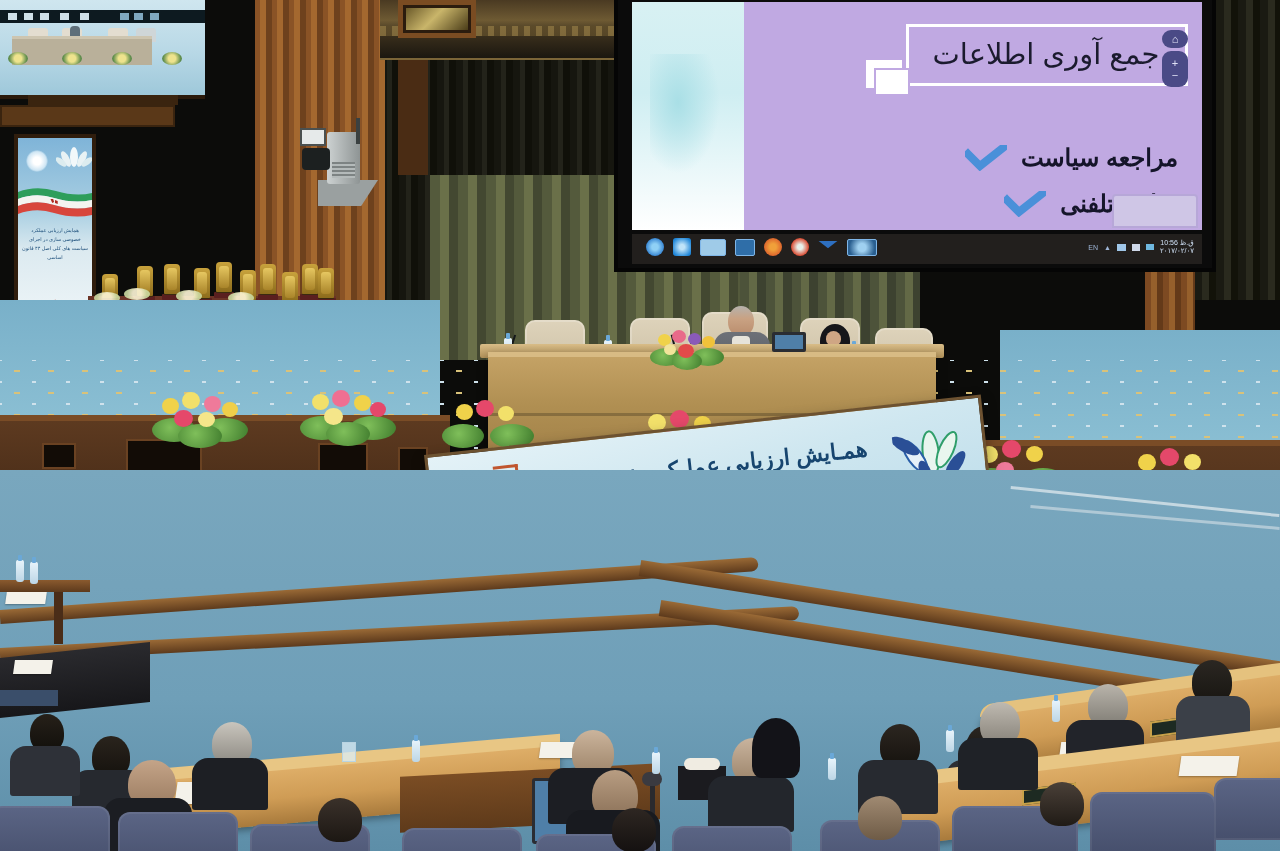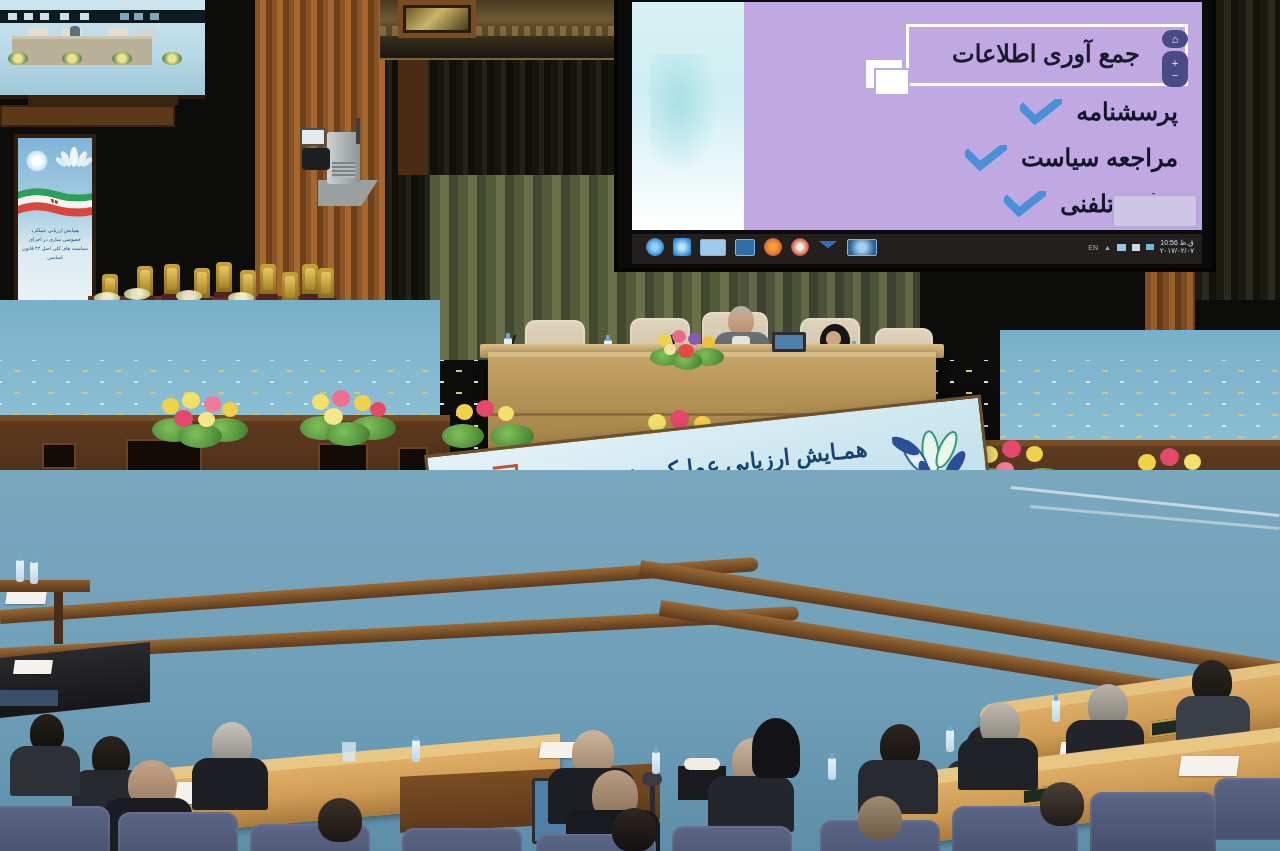--- a/index.html
+++ b/index.html
@@ -56,21 +56,21 @@
 
   
   .screen{left:618px;top:0;width:594px;height:268px;background:#0b0b0b;box-shadow:0 0 0 4px #050505;}
   .slide{position:absolute;left:14px;top:4px;right:10px;top:2px;height:228px;background:#c0a9e2;overflow:hidden;}
   .slide .cyan{position:absolute;left:0;top:0;width:112px;height:100%;
     background:linear-gradient(180deg,#d8f1f3 0%,#cfeef2 40%,#ffffff 100%);}
   .slide .cyan:after{content:"";position:absolute;left:18px;top:52px;width:70px;height:120px;
     background:radial-gradient(ellipse at 40% 40%,#a9dfe6 0%,rgba(200,238,242,0) 70%);}
   .titlebox{position:absolute;right:14px;top:22px;width:282px;height:62px;border:3px solid #ffffff;box-sizing:border-box;}
   .slide-title{position:absolute;right:20px;top:26px;width:272px;text-align:center;
-    color:#1b1b2e;font-size:24px;font-weight:bold;direction:rtl;line-height:52px;letter-spacing:0;padding-left:8px;}
+    color:#1b1b2e;font-size:29px;font-weight:normal;direction:rtl;line-height:52px;letter-spacing:0;padding-left:8px;}
   .sq1{position:absolute;right:300px;top:58px;width:36px;height:28px;background:#fff;}
   .sq2{position:absolute;right:292px;top:66px;width:36px;height:28px;background:#fff;border:2px solid #c0a9e2;box-sizing:border-box;}
   .bullet{position:absolute;right:24px;display:flex;align-items:center;justify-content:flex-end;gap:14px;direction:rtl;}
   .bullet .txt{color:#15152a;font-size:24px;font-weight:bold;}
   .chk{width:42px;height:26px;flex:0 0 auto;}
   .vwr{position:absolute;right:14px;top:28px;width:26px;height:58px;}
   .vwr .btn{width:26px;height:18px;background:#4a4a86;border-radius:9px;color:#dfe0f5;font-size:11px;
     display:flex;align-items:center;justify-content:center;}
   .vwr .btn2{width:26px;height:36px;background:#4a4a86;border-radius:9px;margin-top:3px;color:#dfe0f5;font-size:11px;
     display:flex;flex-direction:column;align-items:center;justify-content:center;line-height:12px;}
@@ -232,26 +232,20 @@
 
   <div class="abs screen">
     <div class="slide">
       <div class="cyan"></div>
 
       <div class="titlebox"></div>
       <div class="slide-title">جمع آوری اطلاعات</div>
       <div class="sq1"></div>
       <div class="sq2"></div>
 
-      <div class="bullet" style="top:96px">
-        <span class="txt">پرسشنامه</span>
-        <svg class="chk" viewBox="0 0 42 26">
-            <path d="M3 9 L15 21 L39 2" stroke="#4a90d9" stroke-width="8" fill="none" stroke-linecap="square"></path>
-          </svg>
-      </div>
       <div class="bullet" style="top:142px">
         <span class="txt">مراجعه سیاست</span>
         <svg class="chk" viewBox="0 0 42 26">
             <path d="M3 9 L15 21 L39 2" stroke="#4a90d9" stroke-width="8" fill="none" stroke-linecap="square"></path>
           </svg>
       </div>
       <div class="bullet" style="top:188px">
         <span class="txt">تماس تلفنی</span>
         <svg class="chk" viewBox="0 0 42 26">
             <path d="M3 9 L15 21 L39 2" stroke="#4a90d9" stroke-width="8" fill="none" stroke-linecap="square"></path>

